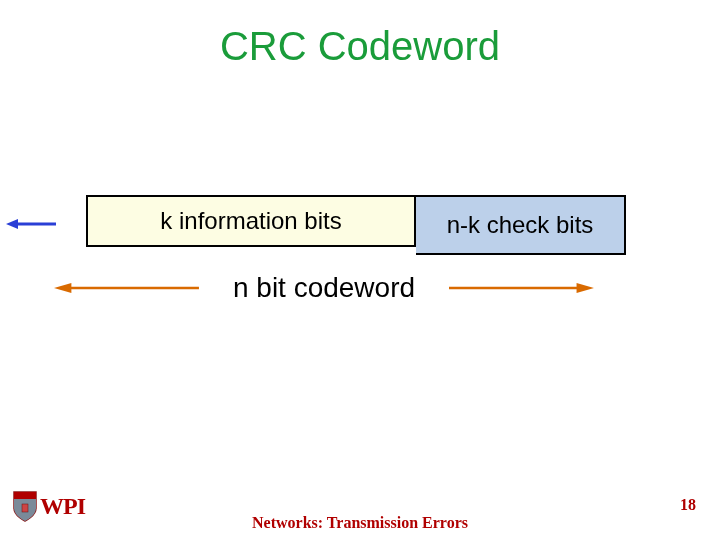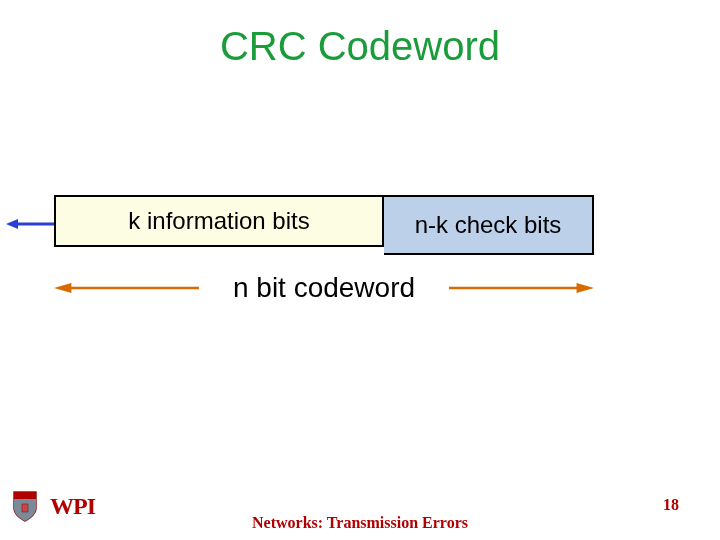--- a/index.html
+++ b/index.html
@@ -1,30 +1,30 @@
 <!DOCTYPE html>
 <html><head>
 <meta charset="utf-8">
 <style>
   * { margin: 0; padding: 0; box-sizing: border-box; }
   html, body { width: 720px; height: 540px; font-family: "Comic Sans MS", "Comic Sans", cursive, sans-serif; background: #fff; }
   .slide { position: relative; width: 720px; height: 540px; border-radius: 29px; }
   .title { position: absolute; top: 24px; left: 0; right: 0; text-align: center; font-size: 40px; color: #1a9c3a; }
   .diagram-area { position: absolute; top: 195px; left: 54px; width: 540px; }
   .blocks { display: flex; align-items: stretch; }
-  .block-info { flex: 0 0 330px; height: 52px; background: #fdfde3; border: 2px solid #000; display: flex; align-items: center; justify-content: center; font-size: 24px; color: #000; }
+  .block-info { flex: 0 0 330px; height: 52px; background: #fdfde3; border: 2px solid #000; display: flex; align-items: center; justify-content: center; font-size: 24px; color: #000; margin-left: 32px; }
   .block-check { flex: 0 0 210px; height: 60px; background: #bcd0ea; border: 2px solid #000; border-left: none; display: flex; align-items: center; justify-content: center; font-size: 24px; color: #000; }
   .arrow-left { position: absolute; left: 6px; top: 218px; width: 50px; height: 12px; }
   .codeword-row { position: absolute; top: 272px; left: 54px; width: 540px; display: flex; align-items: center; justify-content: center; gap: 28px; }
   .codeword-label { font-size: 28px; color: #000; padding: 0 6px; white-space: nowrap; }
   .h-arrow { flex: 1; height: 14px; }
   .footer { position: absolute; bottom: 26px; left: 0; right: 0; }
   .footer-center { position: absolute; left: 0; right: 0; text-align: center; font-family: Liberation Serif, serif; font-weight: bold; color: #b00000; font-size: 16px; }
-  .page-num { position: absolute; right: 41px; bottom: 0; font-family: Georgia, serif; font-weight: bold; color: #b00000; font-size: 16px; }
-  .logo { position: absolute; left: 12px; bottom: 18px; display: flex; align-items: center; gap: 12px; }
+  .page-num { position: absolute; right: 24px; bottom: 0; font-family: Georgia, serif; font-weight: bold; color: #b00000; font-size: 16px; }
+  .logo { position: absolute; left: 12px; bottom: 18px; display: flex; align-items: center; gap: 2px; }
   .shield { width: 26px; height: 32px; }
   .wpi-text { font-family: Georgia, serif; font-weight: bold; font-size: 24px; color: #b00000; letter-spacing: -1px; }
 </style>
 </head>
 <body>
 
 <div class="slide">
 
   <div class="title">CRC Codeword</div>
 

